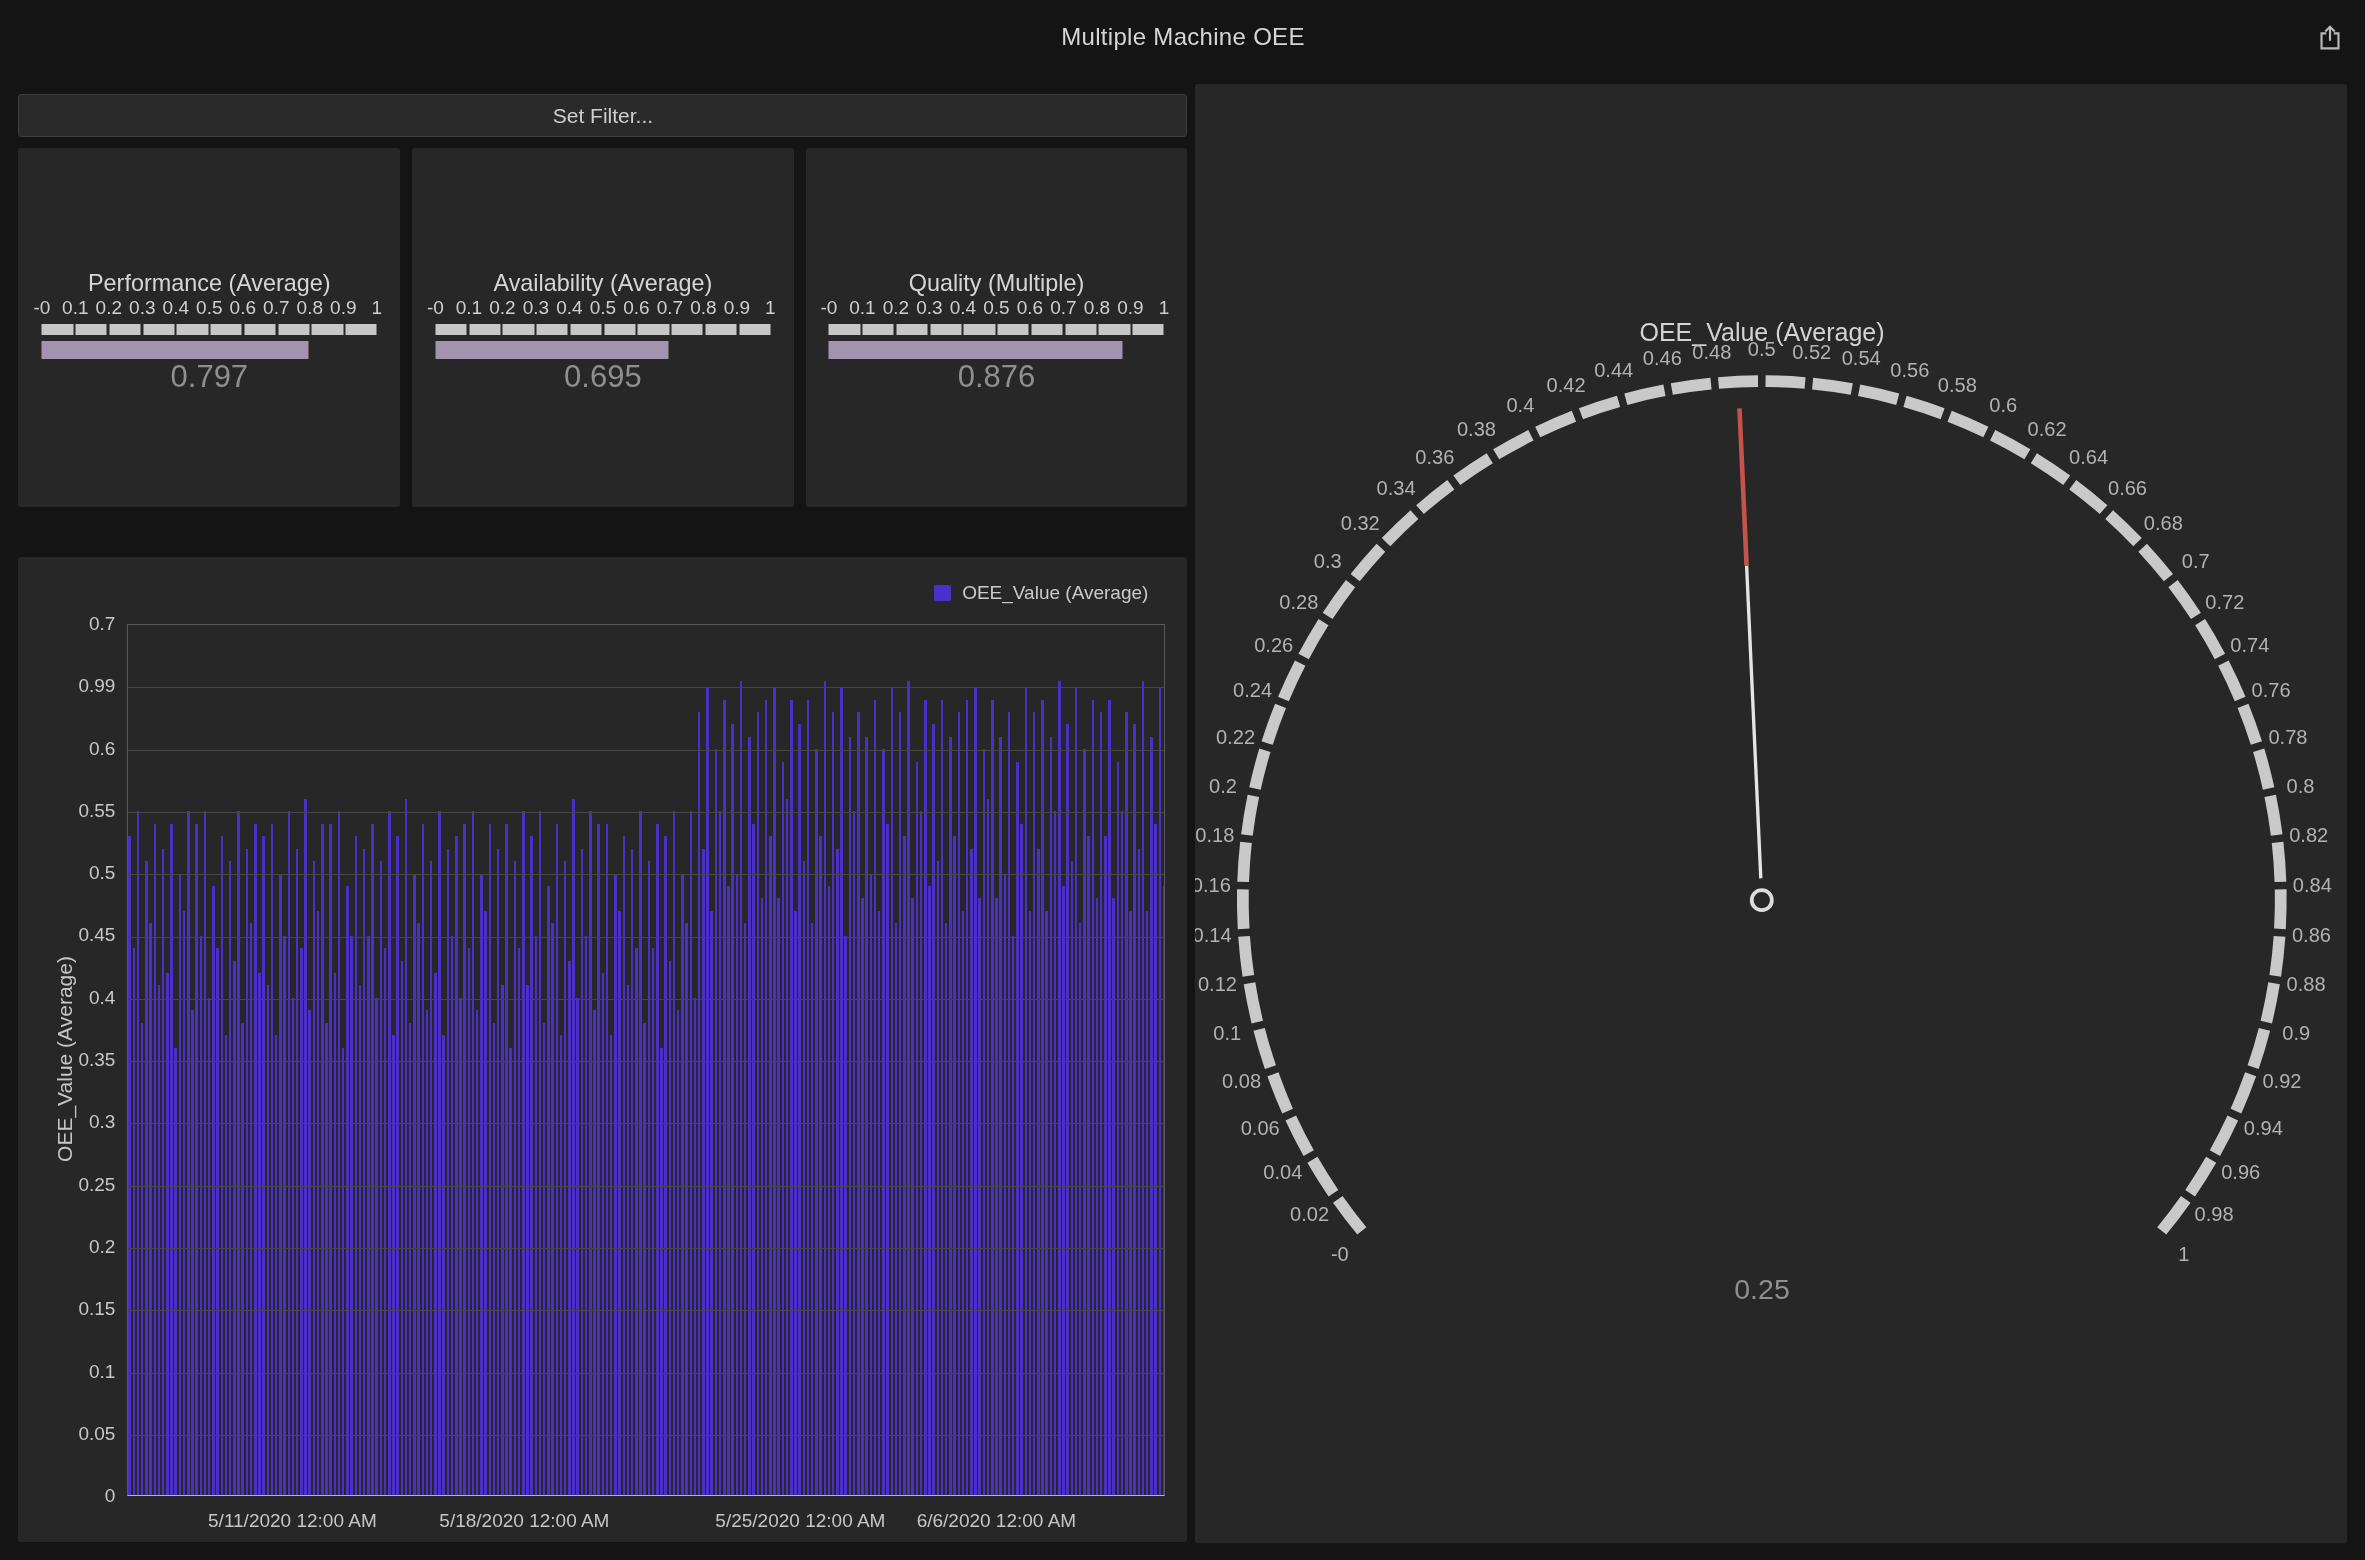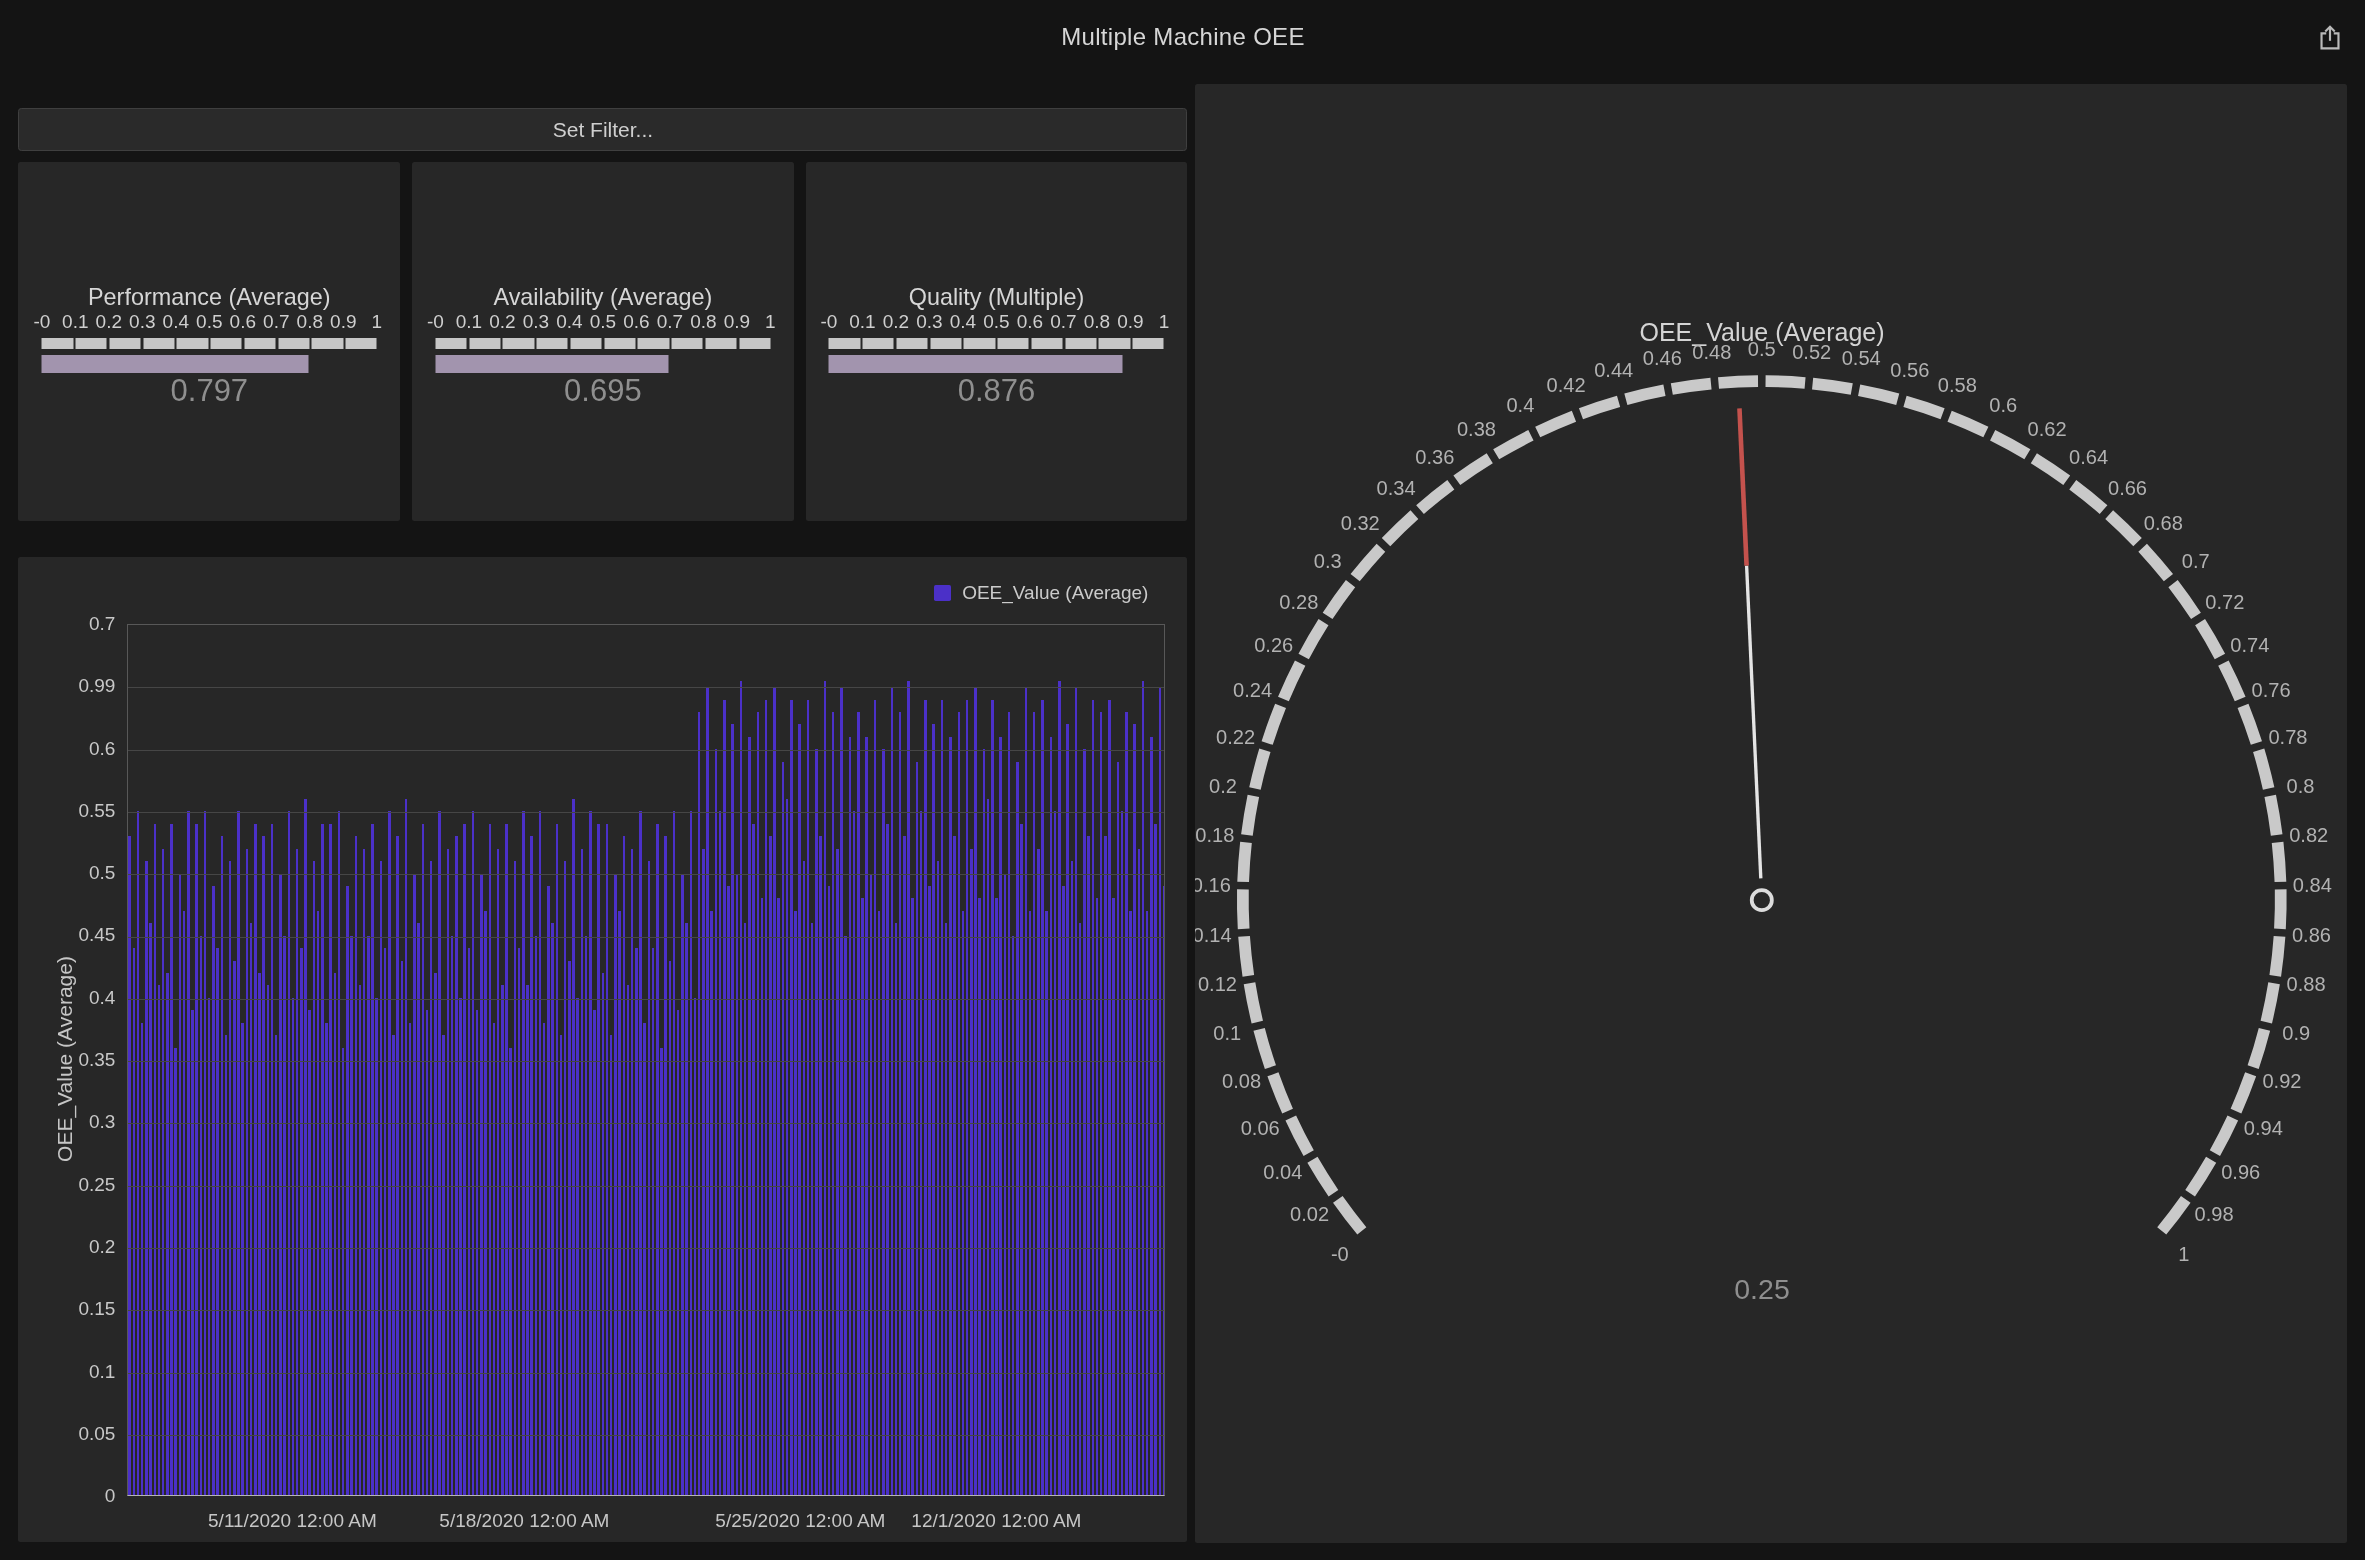--- a/index.html
+++ b/index.html
@@ -13,21 +13,21 @@
 
   .left-col { position:absolute; left:18.4px; top:84px; width:1169px; }
 
   .dropdown { position:relative; height:43px; background:#2a2a2a; border:0.8px solid #3f3f3f;
               border-radius:2.5px; display:flex; align-items:center; padding:0 18.4px; cursor:pointer; }
   .dropdown-value { font-size:21px; color:#d9d9d9; }
   .caret { position:absolute; right:25px; top:50%; transform:translateY(-50%);
            width:0; height:0; border-left:7.5px solid transparent; border-right:7.5px solid transparent;
            border-top:7.5px solid #d8d8d8; }
 
-  .set-filter { margin-top:24px; height:43px; background:#2a2a2a; border:0.8px solid #3f3f3f;
+  .set-filter { margin-top:10px; height:43px; background:#2a2a2a; border:0.8px solid #3f3f3f;
                 border-radius:3.3px; display:flex; align-items:center; justify-content:center;
                 font-size:21px; color:#cfcfcf; cursor:pointer; }
 
   .cards { margin-top:11px; display:flex; gap:11.7px; height:359px; }
   .kpi-card { flex:1; position:relative; background:#272727; border-radius:2.5px; }
   .kpi-title { position:absolute; top:122px; left:0; width:100%; text-align:center;
                font-size:23.4px; color:#d6d6d6; }
   .bullet { position:absolute; top:149px; left:50%; transform:translateX(-50%); width:335px; }
   .bullet-labels { position:relative; height:23.4px; }
   .bullet-labels span { position:absolute; transform:translateX(-50%); font-size:19px; color:#cfcfcf; }
@@ -471,21 +471,21 @@
     <div class="ytick" style="left: 97px; top: 565px;">0.3</div>
     <div class="ytick" style="left: 97px; top: 628px;">0.25</div>
     <div class="ytick" style="left: 97px; top: 690px;">0.2</div>
     <div class="ytick" style="left: 97px; top: 752px;">0.15</div>
     <div class="ytick" style="left: 97px; top: 815px;">0.1</div>
     <div class="ytick" style="left: 97px; top: 877px;">0.05</div>
     <div class="ytick" style="left: 97px; top: 939px;">0</div>
     <div class="xtick" style="left: 274px; top: 953px;">5/11/2020 12:00 AM</div>
     <div class="xtick" style="left: 506px; top: 953px;">5/18/2020 12:00 AM</div>
     <div class="xtick" style="left: 782px; top: 953px;">5/25/2020 12:00 AM</div>
-    <div class="xtick" style="left: 978px; top: 953px;">12/1/2020 12:00 AM</div>
+    <div class="xtick" style="left: 978px; top: 953px;">6/6/2020 12:00 AM</div>
   </div>
 
 <div class="gauge-panel">
   <div class="gauge-title">OEE_Value (Average)</div>
   <svg class="gauge-svg" width="1152" height="1459" viewBox="0 0 1376 1743">
       <path d="M 199.2 1370.1 A 620 620 0 0 1 170.5 1332.5" stroke="#c9c9c9" stroke-width="14" fill="none"></path>
       <path d="M 165.3 1325.1 A 620 620 0 0 1 140.2 1285.1" stroke="#c9c9c9" stroke-width="14" fill="none"></path>
       <path d="M 135.7 1277.3 A 620 620 0 0 1 114.3 1235.2" stroke="#c9c9c9" stroke-width="14" fill="none"></path>
       <path d="M 110.5 1227.0 A 620 620 0 0 1 93.0 1183.1" stroke="#c9c9c9" stroke-width="14" fill="none"></path>
       <path d="M 90.0 1174.6 A 620 620 0 0 1 76.5 1129.4" stroke="#c9c9c9" stroke-width="14" fill="none"></path>

